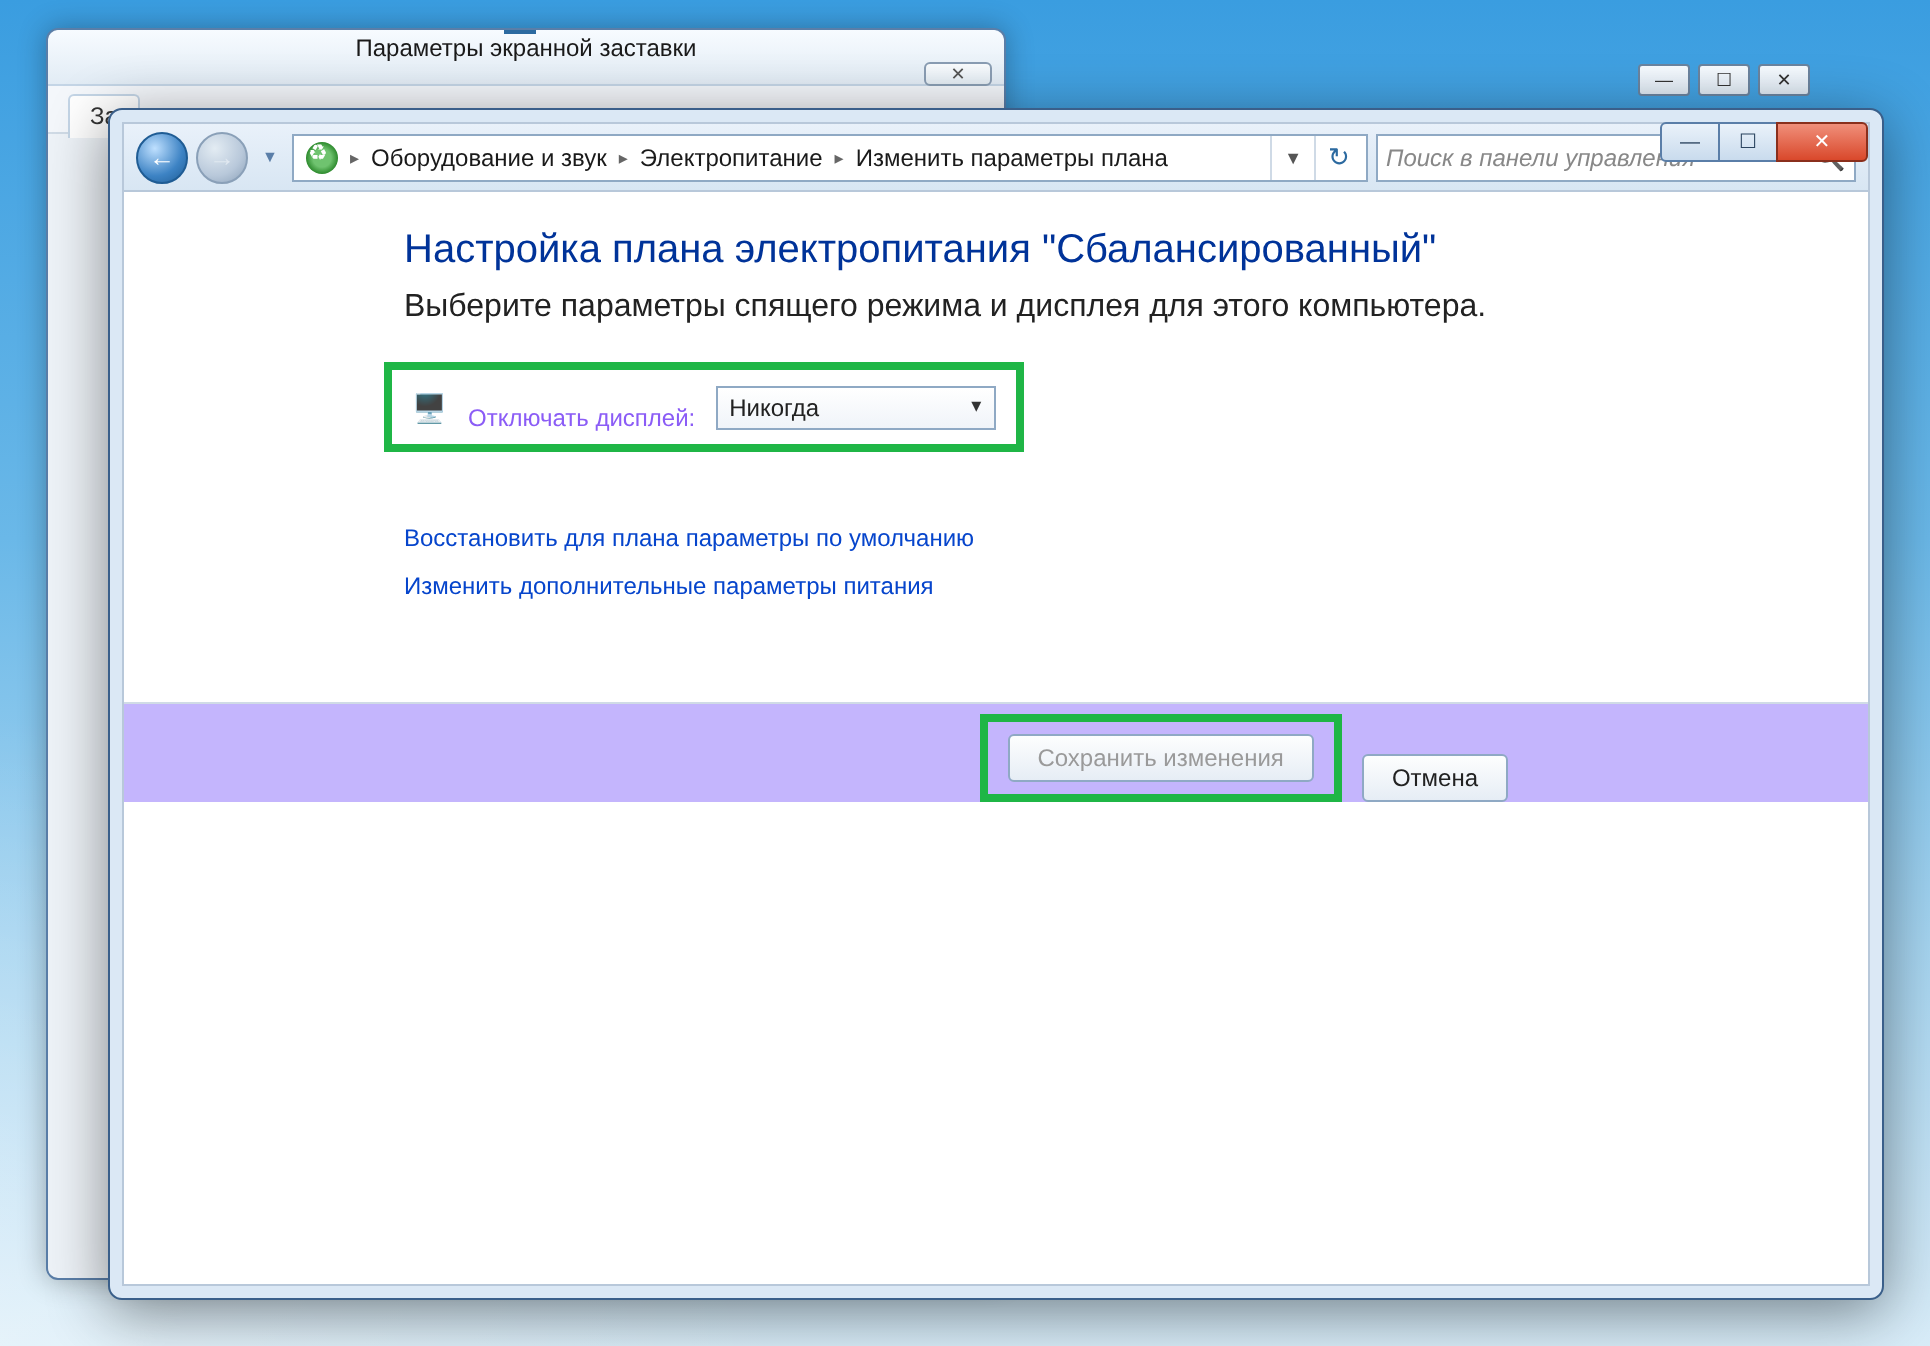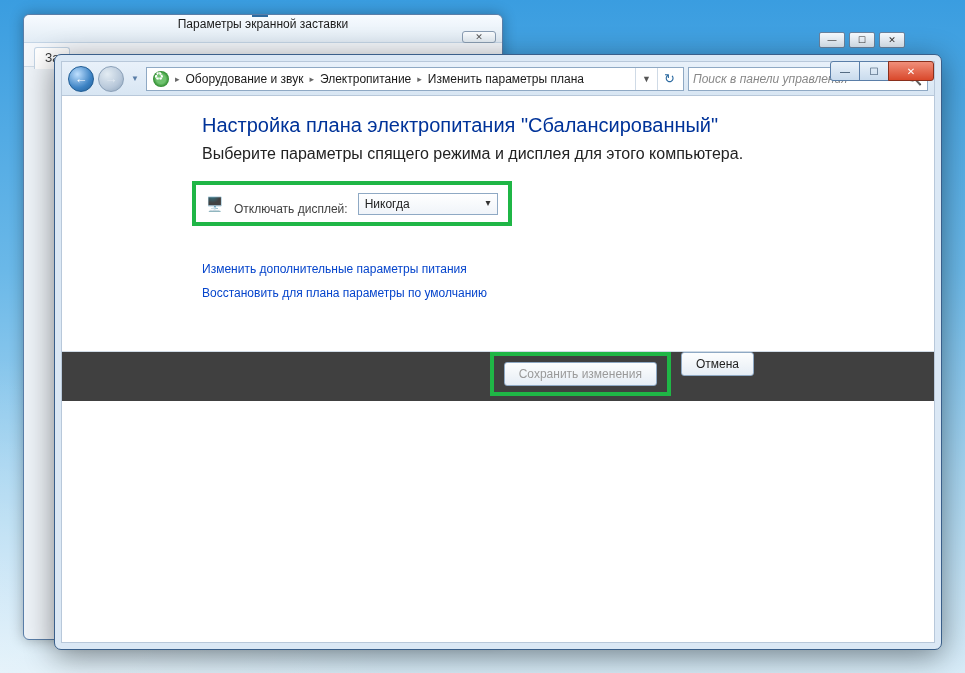--- a/index.html
+++ b/index.html
@@ -233,21 +233,21 @@
     align-items:center;
     gap:10px;
     margin-left:-10px;
     margin-bottom: 26px;
   }
   .display-icon {
     width:18px;height:18px;
     display:flex;align-items:center;justify-content:center;
     font-size:14px; color:#3d6aa8;
   }
-  .field-label { color:#404040; font-size:12px;margin-top:11px; }
+  .field-label { color:#8b5cf6; font-size:12px;margin-top:11px; }
   .combo {
     width:140px; height:22px;
     border:1px solid #8fa9c4;
     background:linear-gradient(to bottom,#fff,#f0f4f9);
     display:flex;align-items:center;
     padding:0 6px;
     font-size:12px;
     color:#222;
     position:relative;
   }
@@ -262,24 +262,24 @@
     display:block;
     color:#0645cc;
     font-size:12px;
     margin: 10px 0;
     text-decoration:none;
   }
 
   
   .buttonbar {
     border-top:1px solid #d0dbe6;
-    background:#404040;
+    background:#c4b5fd;
     height:50px;
     display:flex;
-    align-items:flex-start;
+    align-items:flex-end;
     justify-content:flex-end;
     padding: 0 180px 0 0;
     gap:10px;
   }
   .btn {
     height:24px;
     padding:0 14px;
     border:1px solid #8fa9c4;
     background:linear-gradient(to bottom,#fdfefe,#e6edf5);
     border-radius:3px;
@@ -360,22 +360,22 @@
 
       <div class="highlight-green">
         <span class="display-icon">🖥️</span>
         <span class="field-label">Отключать дисплей:</span>
         <div class="combo">
           <span>Никогда</span>
         </div>
       </div>
 
       <div class="linklist">
+        <a href="#">Восстановить для плана параметры по умолчанию</a>
         <a href="#">Изменить дополнительные параметры питания</a>
-        <a href="#">Восстановить для плана параметры по умолчанию</a>
       </div>
     </div>
 
     <div class="buttonbar">
       <div class="save-wrap">
         <div class="btn disabled">Сохранить изменения</div>
       </div>
       <div class="btn">Отмена</div>
     </div>
 

